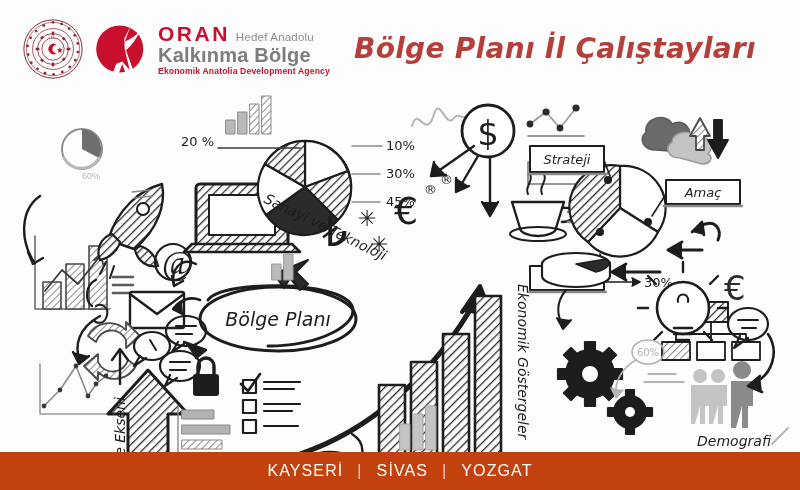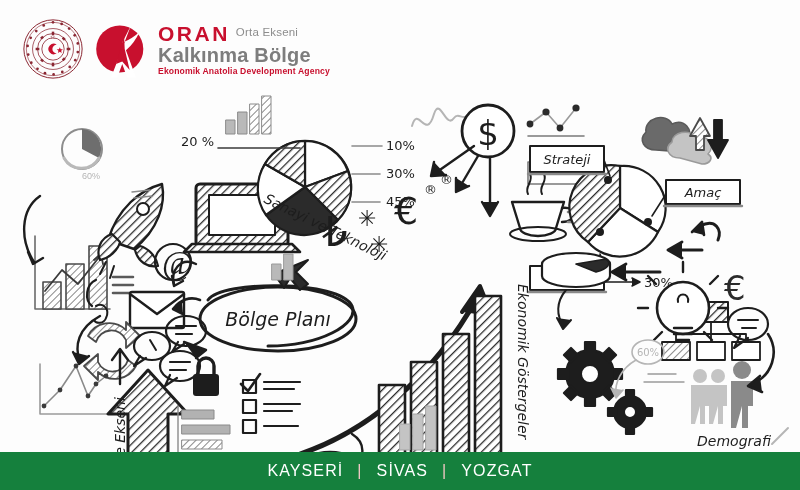--- a/index.html
+++ b/index.html
@@ -15,21 +15,21 @@
     overflow:hidden;
   }
 
   
   .header{position:absolute;left:0;top:0;width:800px;height:95px;}
 
   .logo-block{position:absolute;left:22px;top:18px;display:flex;align-items:center;}
   .seal{width:62px;height:62px;flex:0 0 auto;}
   .oran-mark{width:62px;height:62px;margin-left:6px;flex:0 0 auto;}
   .logo-text{margin-left:6px;line-height:1;}
-  .logo-line1{display:flex;align-items:center;}
+  .logo-line1{display:flex;align-items:flex-end;}
   .oran-word{
     color:#c8102e;font-weight:bold;font-size:21px;letter-spacing:2.5px;
     font-family:"Liberation Sans", sans-serif;
   }
   .orta-anadolu{
     color:#8d8d8d;font-size:11.5px;margin-left:6px;letter-spacing:.2px;
   }
   .kalkinma{
     color:#7d7d7d;font-weight:bold;font-size:20px;letter-spacing:.2px;margin-top:1px;
   }
@@ -46,21 +46,21 @@
     white-space:nowrap;
   }
 
   
   .canvas{position:absolute;left:0;top:84px;width:800px;height:368px;}
   .canvas svg{display:block;}
 
   
   .footer{
     position:absolute;left:0;top:452px;width:800px;height:38px;
-    background:#15803d;
+    background:#c2410c;
     display:flex;align-items:center;justify-content:center;
   }
   .cities{
     color:#ffffff;font-size:16px;letter-spacing:1.1px;
     display:flex;align-items:center;
   }
   .cities .city{padding:0 14px;}
   .cities .sep{color:#f0c7c4;font-weight:300;}
 </style>
 </head>
@@ -123,27 +123,28 @@
 
       <svg class="oran-mark" viewBox="0 0 100 100">
         <circle cx="48" cy="50" r="38" fill="#c8102e"></circle>
         <path d="M66 12 L34 96 L44 96 L52 74 L60 96 L74 96 L58 52 Q72 40 80 22 Q70 32 52 40 Z" fill="#ffffff"></path>
         <path d="M55 30 L42 74 L52 70 L64 84 L56 50 Z" fill="#c8102e"></path>
       </svg>
 
       <div class="logo-text">
         <div class="logo-line1">
           <span class="oran-word">ORAN</span>
-          <span class="orta-anadolu">Orta Ekseni</span>
+          <span class="orta-anadolu">Hedef Anadolu</span>
         </div>
         <div class="kalkinma">Kalkınma Bölge</div>
         <div class="central">Ekonomik Anatolia Development Agency</div>
       </div>
     </div>
 
+    <div class="poster-title">Bölge Planı İl Çalıştayları</div>
   </div>
 
   <div class="canvas">
     <svg width="800" height="368" viewBox="0 0 800 368" xmlns="http://www.w3.org/2000/svg">
       <defs>
         <pattern id="hatch" width="6" height="6" patternUnits="userSpaceOnUse" patternTransform="rotate(45)">
           <rect width="6" height="6" fill="#ffffff"></rect>
           <line x1="0" y1="0" x2="0" y2="6" stroke="#2b2b2b" stroke-width="2.6"></line>
         </pattern>
         <pattern id="hatchL" width="5" height="5" patternUnits="userSpaceOnUse" patternTransform="rotate(45)">

